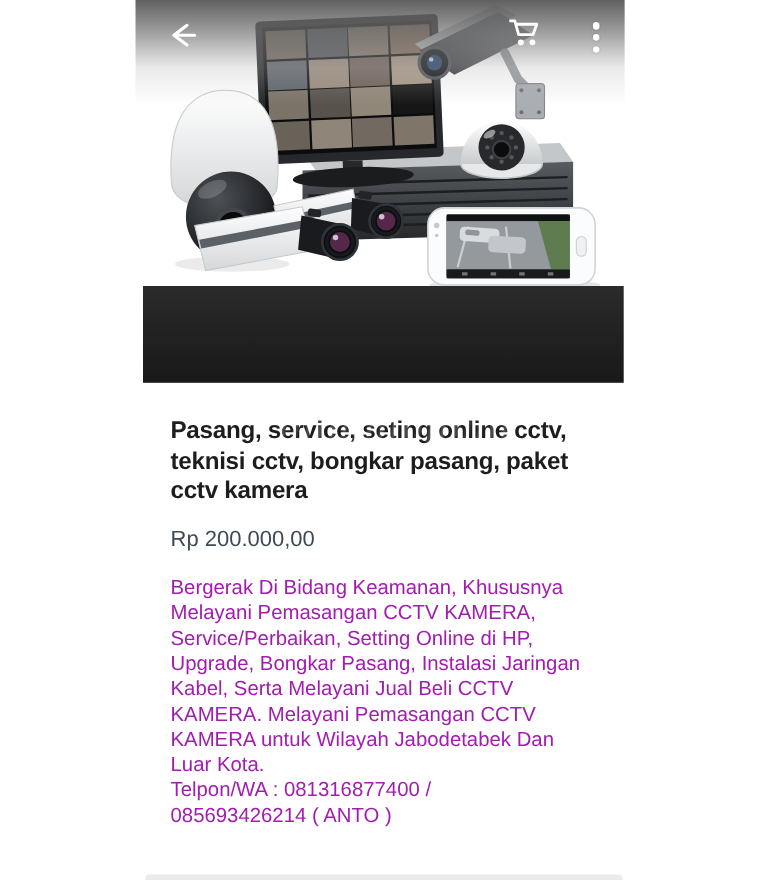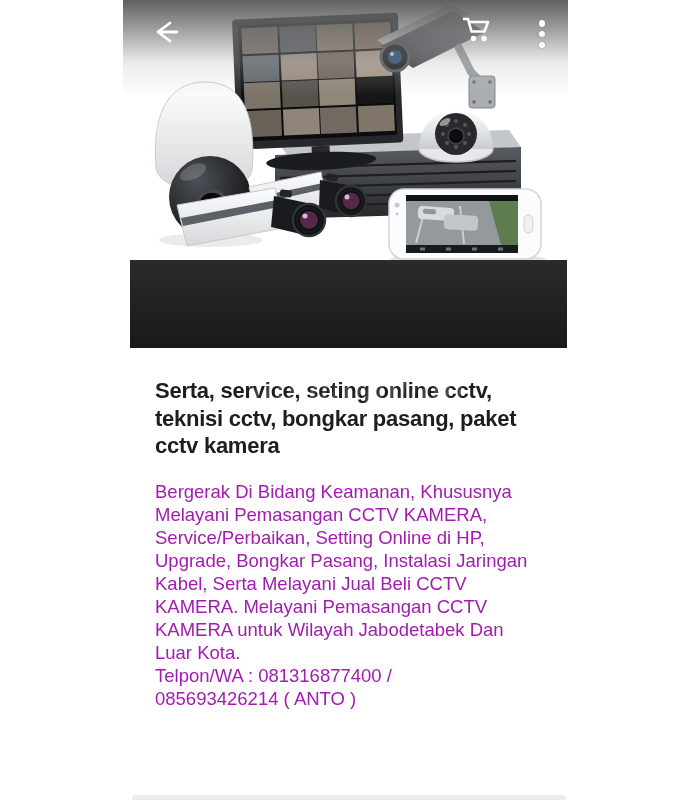--- a/index.html
+++ b/index.html
@@ -219,23 +219,24 @@
     <button class="appbar-btn btn-menu" aria-label="menu">
       <span class="dot"></span>
       <span class="dot"></span>
       <span class="dot"></span>
     </button>
   </div>
 
   <div class="black-bar"></div>
 
   <div class="details">
-    <h1 class="title">Serta, service, seting online cctv,
+    <h1 class="title">Pasang, service, seting online cctv,
 teknisi cctv, bongkar pasang, paket
 cctv kamera</h1>
+    <div class="price">Rp 200.000,00</div>
     <div class="description">Bergerak Di Bidang Keamanan, Khususnya
 Melayani Pemasangan CCTV KAMERA,
 Service/Perbaikan, Setting Online di HP,
 Upgrade, Bongkar Pasang, Instalasi Jaringan
 Kabel, Serta Melayani Jual Beli CCTV
 KAMERA. Melayani Pemasangan CCTV
 KAMERA untuk Wilayah Jabodetabek Dan
 Luar Kota.
 Telpon/WA : 081316877400 /
 085693426214 ( ANTO )</div>

